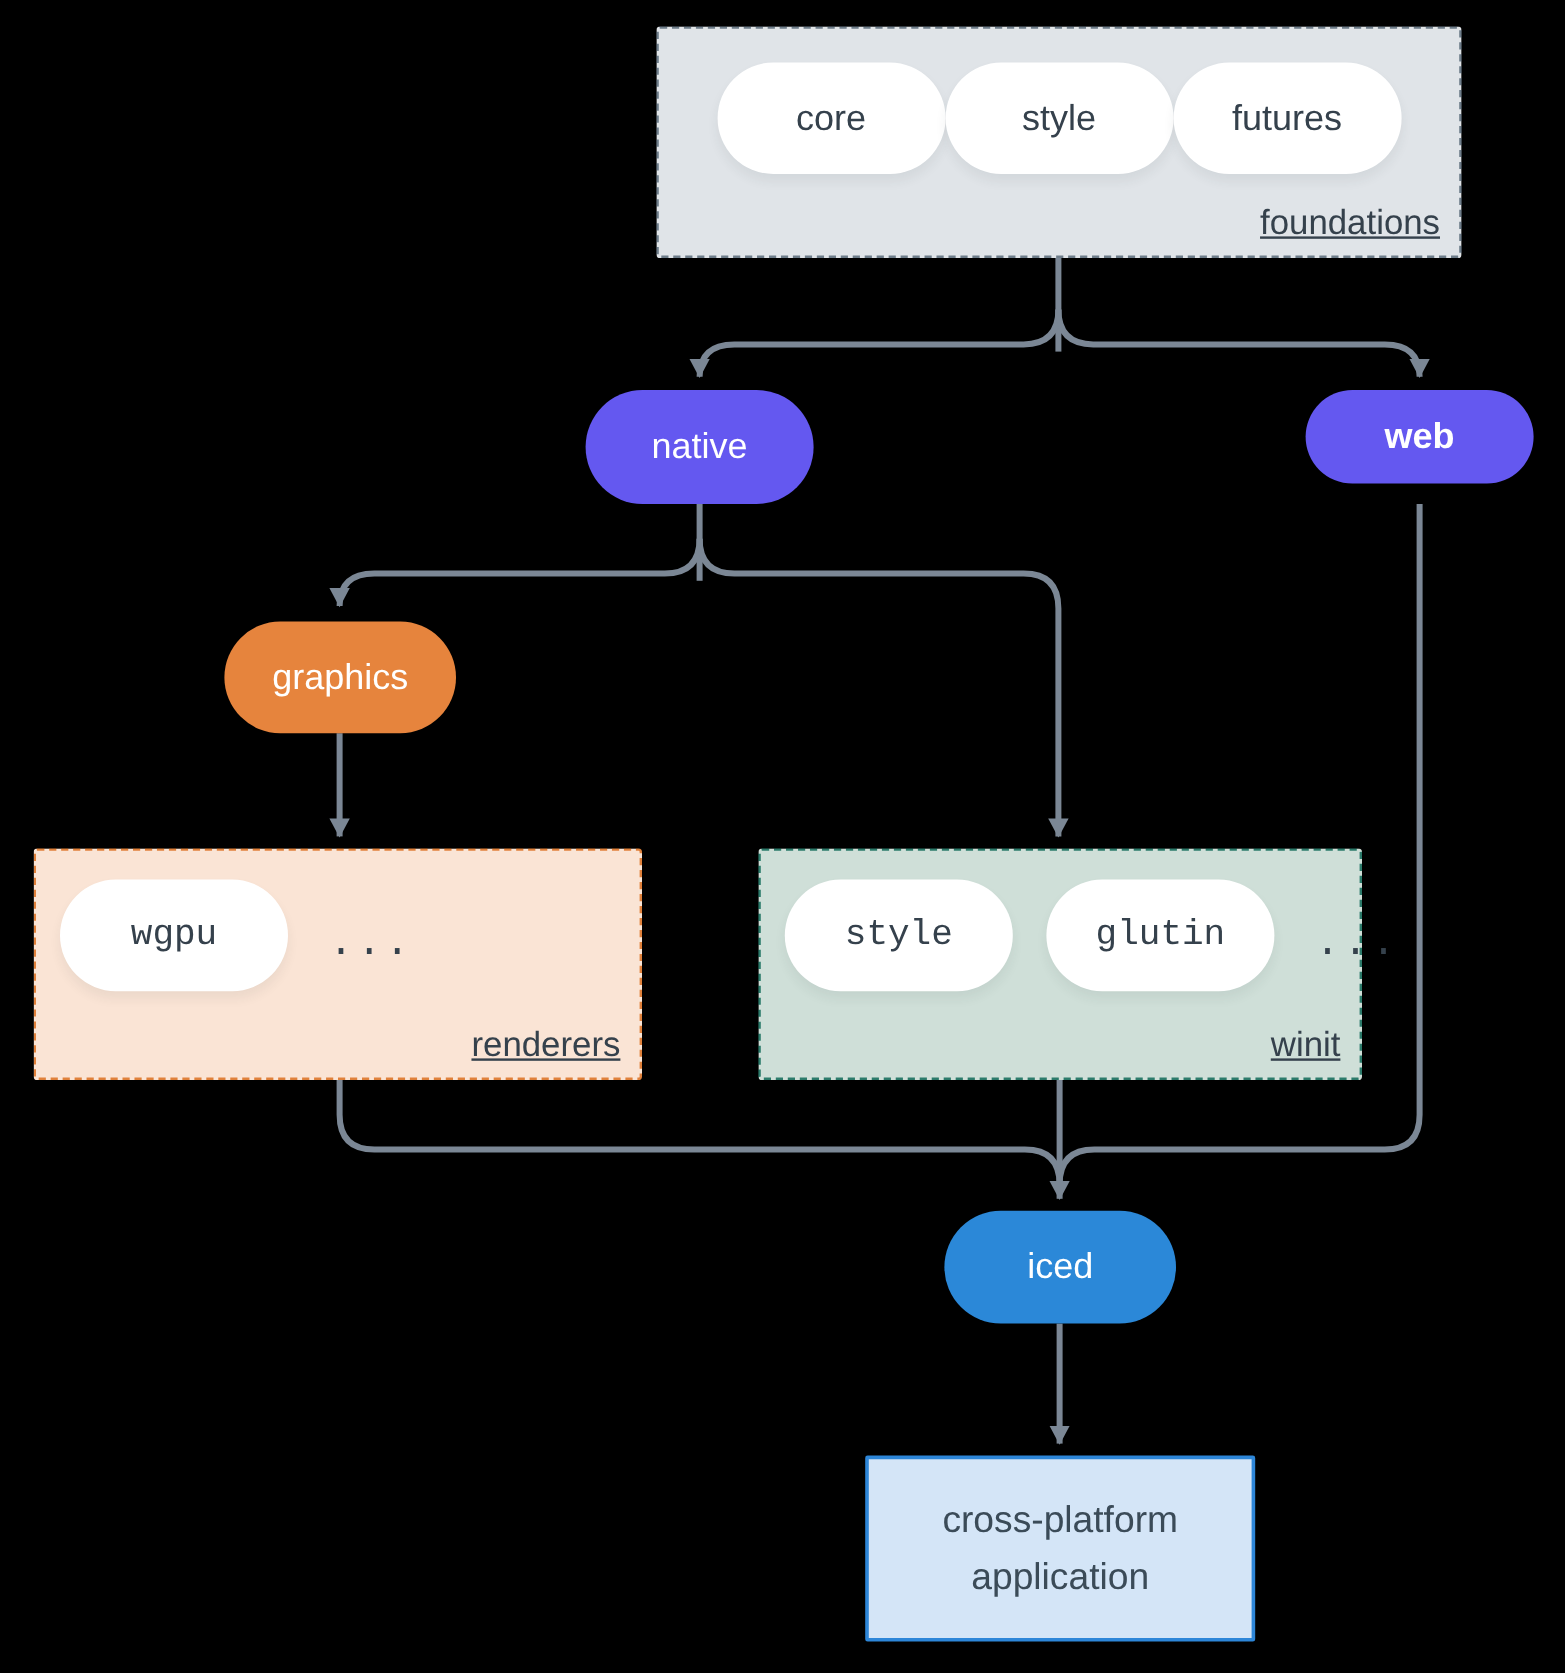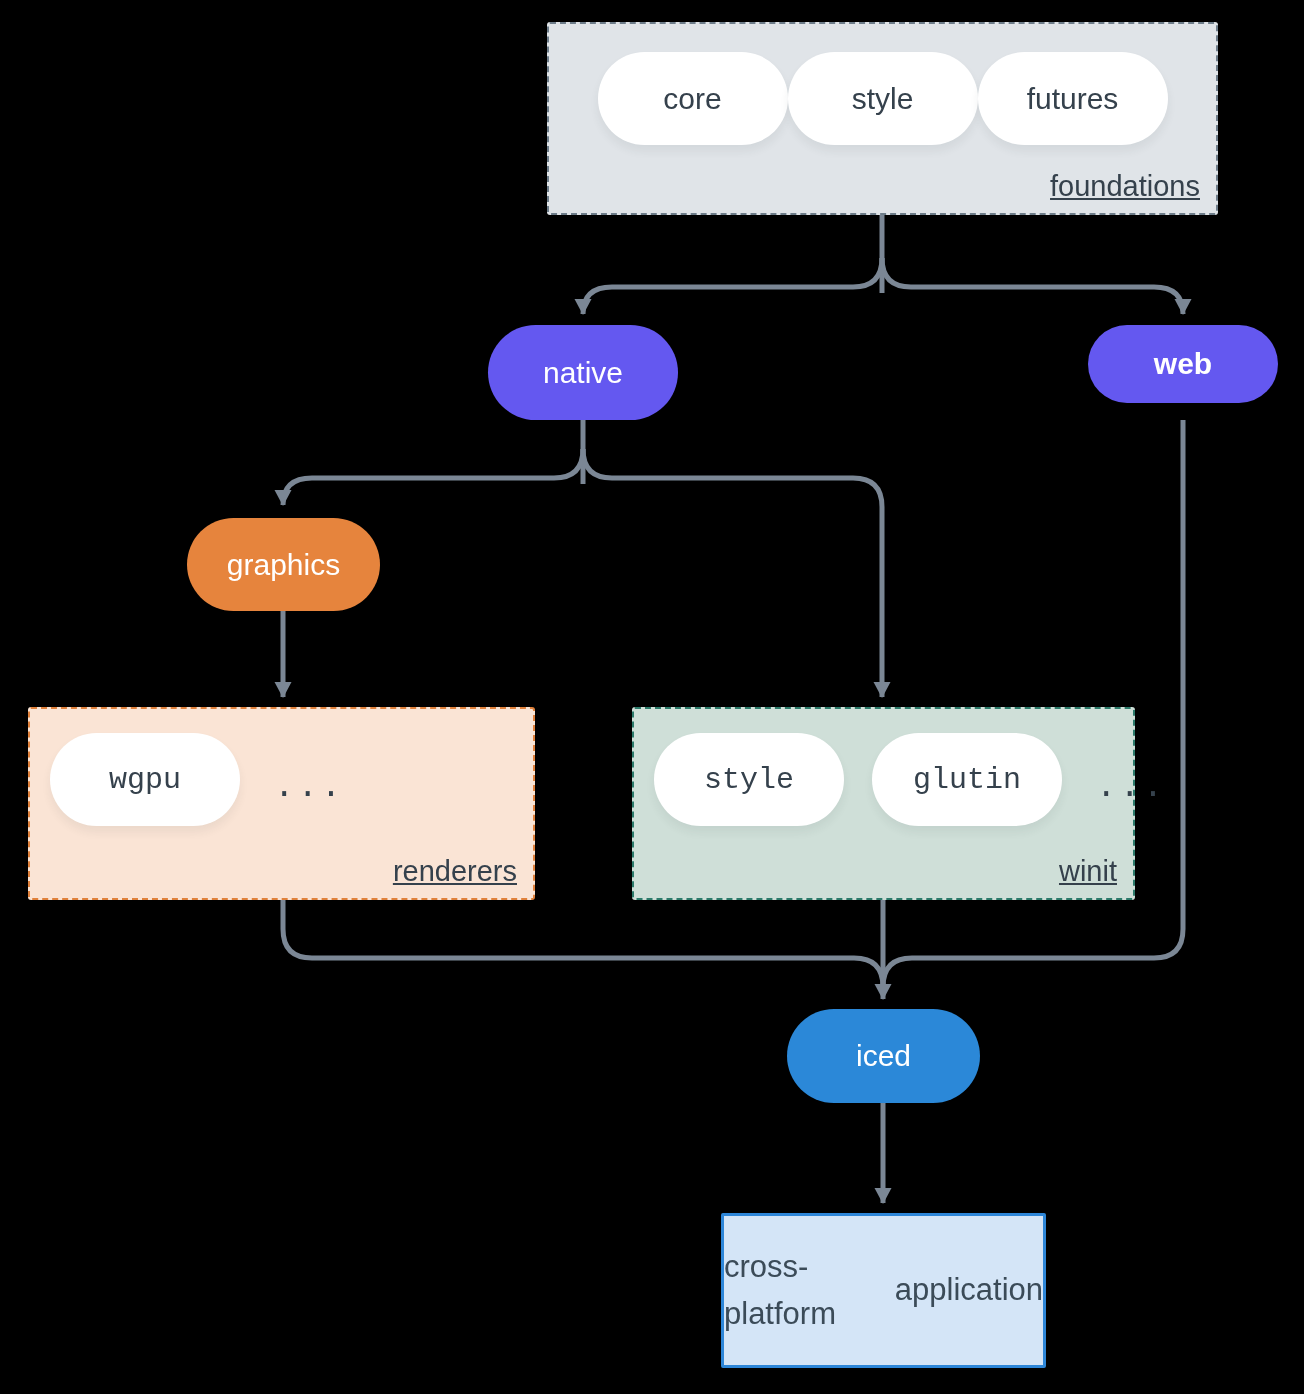--- a/index.html
+++ b/index.html
@@ -37,21 +37,21 @@
 
   .node{position:absolute;display:flex;align-items:center;justify-content:center;
     color:#fff;font-size:30px;border-radius:48px;}
   .node-native{left:488px;top:325px;width:190px;height:95px;background:var(--purple);}
   .node-web{left:1088px;top:325px;width:190px;height:78px;background:var(--purple);font-weight:bold;}
   .node-graphics{left:187px;top:518px;width:193px;height:93px;background:var(--orange);}
   .node-iced{left:787px;top:1009px;width:193px;height:94px;background:var(--blue);text-align:center;}
 
   .app-box{position:absolute;left:721px;top:1213px;width:325px;height:155px;
     background:var(--app-bg);border:3px solid var(--app-border);border-radius:2px;
-    display:flex;flex-direction:row;align-items:center;justify-content:center;
+    display:flex;flex-direction:column;align-items:center;justify-content:center;
     font-size:31px;line-height:1.5;color:#3b4b58;}
 </style>
 </head>
 <body>
 
 <div class="canvas">
 
   <svg class="connectors" viewBox="0 0 1304 1394" xmlns="http://www.w3.org/2000/svg">
     <defs>
       <marker id="arrow" markerUnits="userSpaceOnUse" markerWidth="24" markerHeight="22" refX="15" refY="10" orient="auto">

